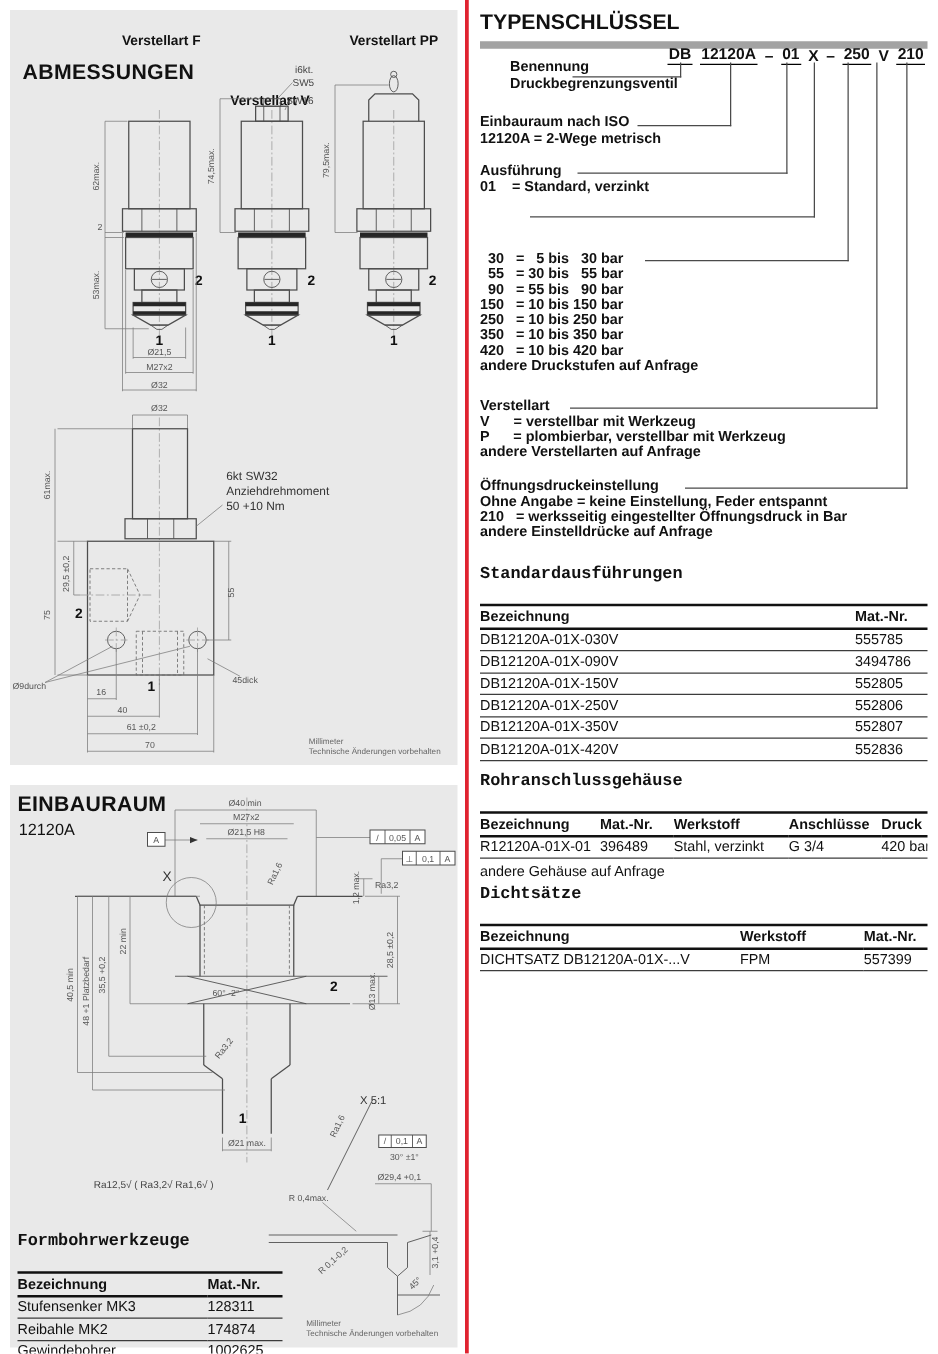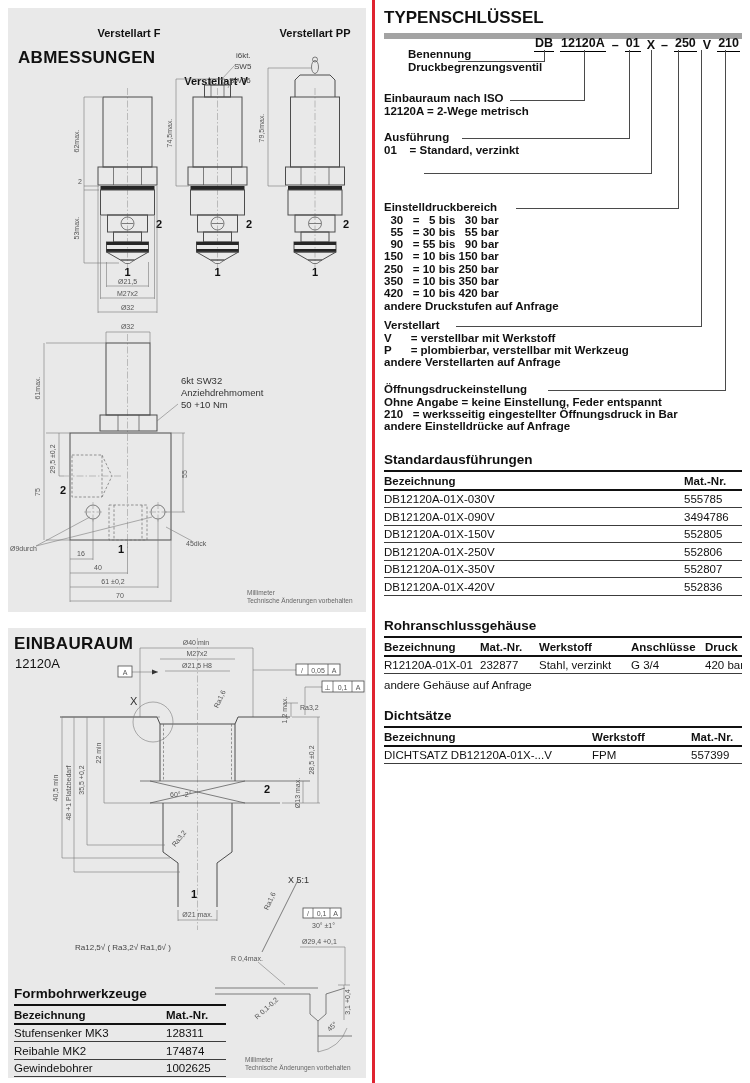--- a/index.html
+++ b/index.html
@@ -14,21 +14,21 @@
   .rtitle{position:absolute;left:0;top:8px;width:358px;font-size:17px;font-weight:bold;
           border-bottom:6px solid #a3a3a3;padding-bottom:5px;}
   #codegrp{position:absolute;top:36px;right:2px;display:flex;gap:6px;align-items:flex-end;
            font-size:12.5px;font-weight:bold;white-space:nowrap;}
   #codegrp .u{border-bottom:1.6px solid #000;padding:0 1px 1px 1px;}
   .conn{position:absolute;border-right:1px solid #4a4a4a;border-bottom:1px solid #4a4a4a;}
   .sec{position:absolute;left:0;width:358px;}
   .sec .lbl{font-weight:bold;font-size:11.5px;line-height:12.5px;}
   .sec .tline{font-size:11.5px;line-height:12.3px;white-space:pre;font-weight:bold;}
   .rtable{position:absolute;left:0;width:358px;}
-  .ttl{font-size:13.5px;font-weight:bold;border-bottom:2px solid #111;padding-bottom:3px;margin:0;}
+  .ttl{font-size:13.5px;font-weight:bold;border-bottom:2px solid #111;padding-bottom:16px;margin:0;font-family:Liberation Mono, monospace;}
   table{border-collapse:collapse;width:100%;table-layout:fixed;}
   th,td{font-size:11.5px;text-align:left;padding:2.5px 0 2px 0;border-bottom:1.5px solid #3c3c3c;
         overflow:hidden;white-space:nowrap;}
   th{font-weight:bold;border-bottom:2px solid #111;margin-left:40px;}
   .tnote{font-size:11.5px;margin-top:5px;}
   
   .ltable{position:absolute;}
   
   svg{position:absolute;overflow:visible;}
   .ln{stroke:#4d4d4d;fill:none;stroke-width:1;}
@@ -418,33 +418,32 @@
     </div>
     <div class="sec" style="top:92px;">
       <div class="lbl">Einbauraum nach ISO</div>
       <div class="tline">12120A = 2-Wege metrisch</div>
     </div>
     <div class="sec" style="top:131px;">
       <div class="lbl">Ausführung</div>
       <div class="tline">01    = Standard, verzinkt</div>
     </div>
     <div class="sec" style="top:201px;">
-      <div class="lbl">Einstelldruckbereich</div>
       <div class="tline">  30   =   5 bis   30 bar</div>
       <div class="tline">  55   = 30 bis   55 bar</div>
       <div class="tline">  90   = 55 bis   90 bar</div>
       <div class="tline">150   = 10 bis 150 bar</div>
       <div class="tline">250   = 10 bis 250 bar</div>
       <div class="tline">350   = 10 bis 350 bar</div>
       <div class="tline">420   = 10 bis 420 bar</div>
       <div class="tline">andere Druckstufen auf Anfrage</div>
     </div>
     <div class="sec" style="top:319px;">
       <div class="lbl">Verstellart</div>
-      <div class="tline">V      = verstellbar mit Werkstoff</div>
+      <div class="tline">V      = verstellbar mit Werkzeug</div>
       <div class="tline">P      = plombierbar, verstellbar mit Werkzeug</div>
       <div class="tline">andere Verstellarten auf Anfrage</div>
     </div>
     <div class="sec" style="top:383px;">
       <div class="lbl">Öffnungsdruckeinstellung</div>
       <div class="tline">Ohne Angabe = keine Einstellung, Feder entspannt</div>
       <div class="tline">210   = werksseitig eingestellter Öffnungsdruck in Bar</div>
       <div class="tline">andere Einstelldrücke auf Anfrage</div>
     </div>
 
@@ -501,21 +500,21 @@
         <tbody>
             <tr>
           <th>Bezeichnung</th>
           <th>Mat.-Nr.</th>
           <th>Werkstoff</th>
           <th>Anschlüsse</th>
           <th>Druck</th>
         </tr>
         <tr>
           <td>R12120A-01X-01</td>
-          <td>232877</td>
+          <td>396489</td>
           <td>Stahl, verzinkt</td>
           <td>G 3/4</td>
           <td>420 bar</td>
         </tr>
       </tbody>
         </table>
       <div class="tnote">andere Gehäuse auf Anfrage</div>
     </div>
 
     <div class="rtable" style="top:708px;">

